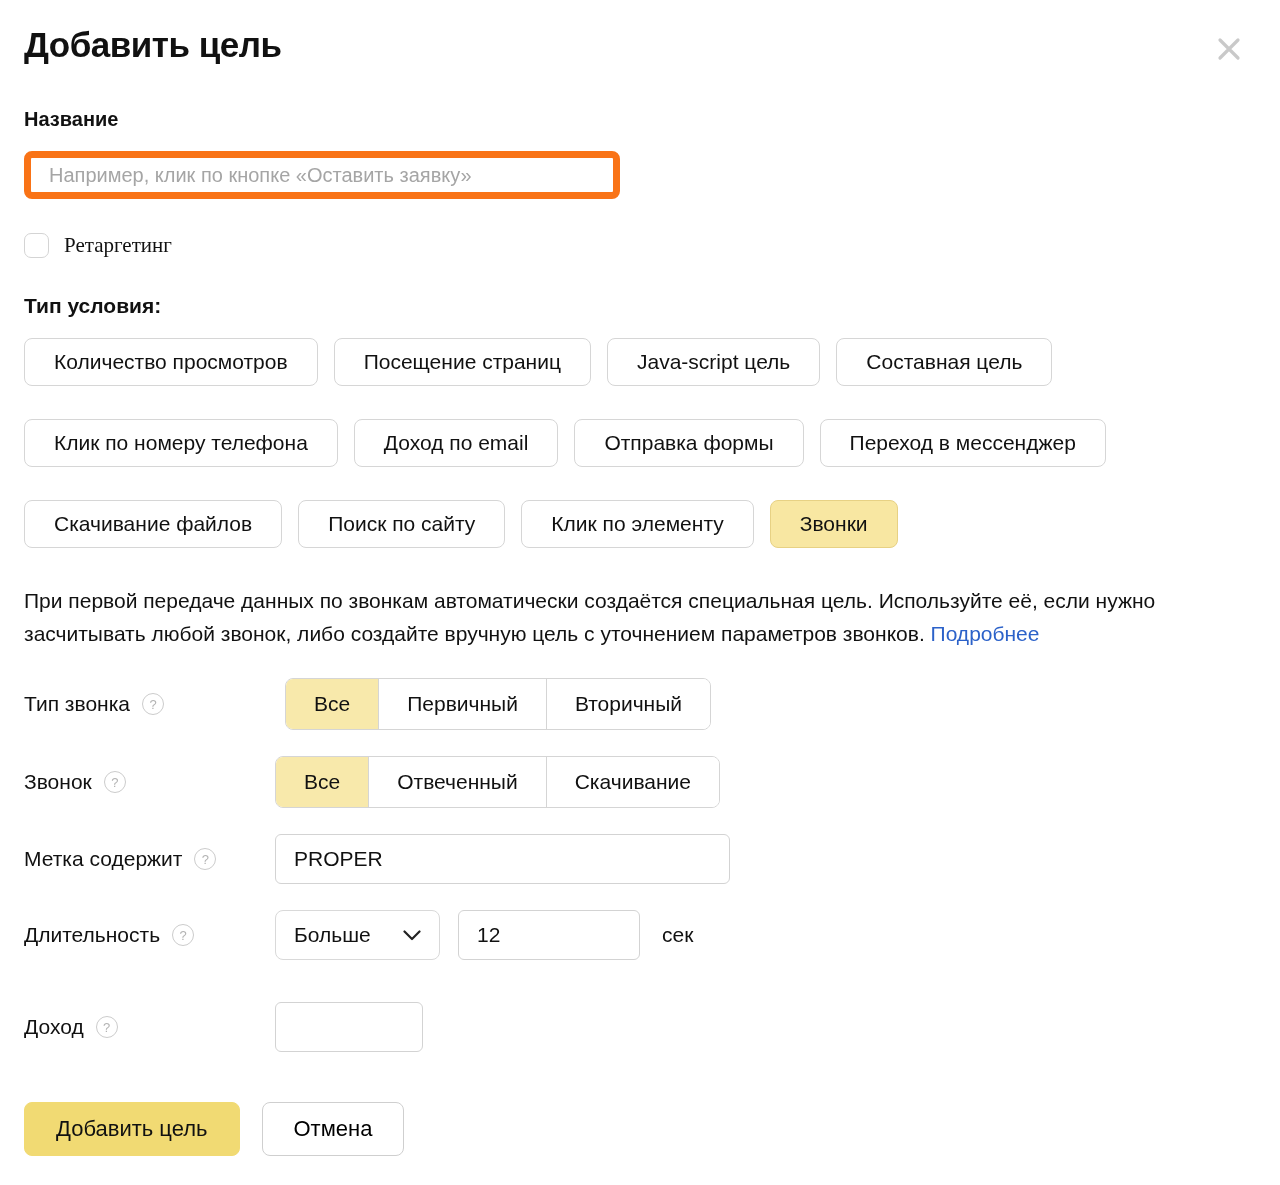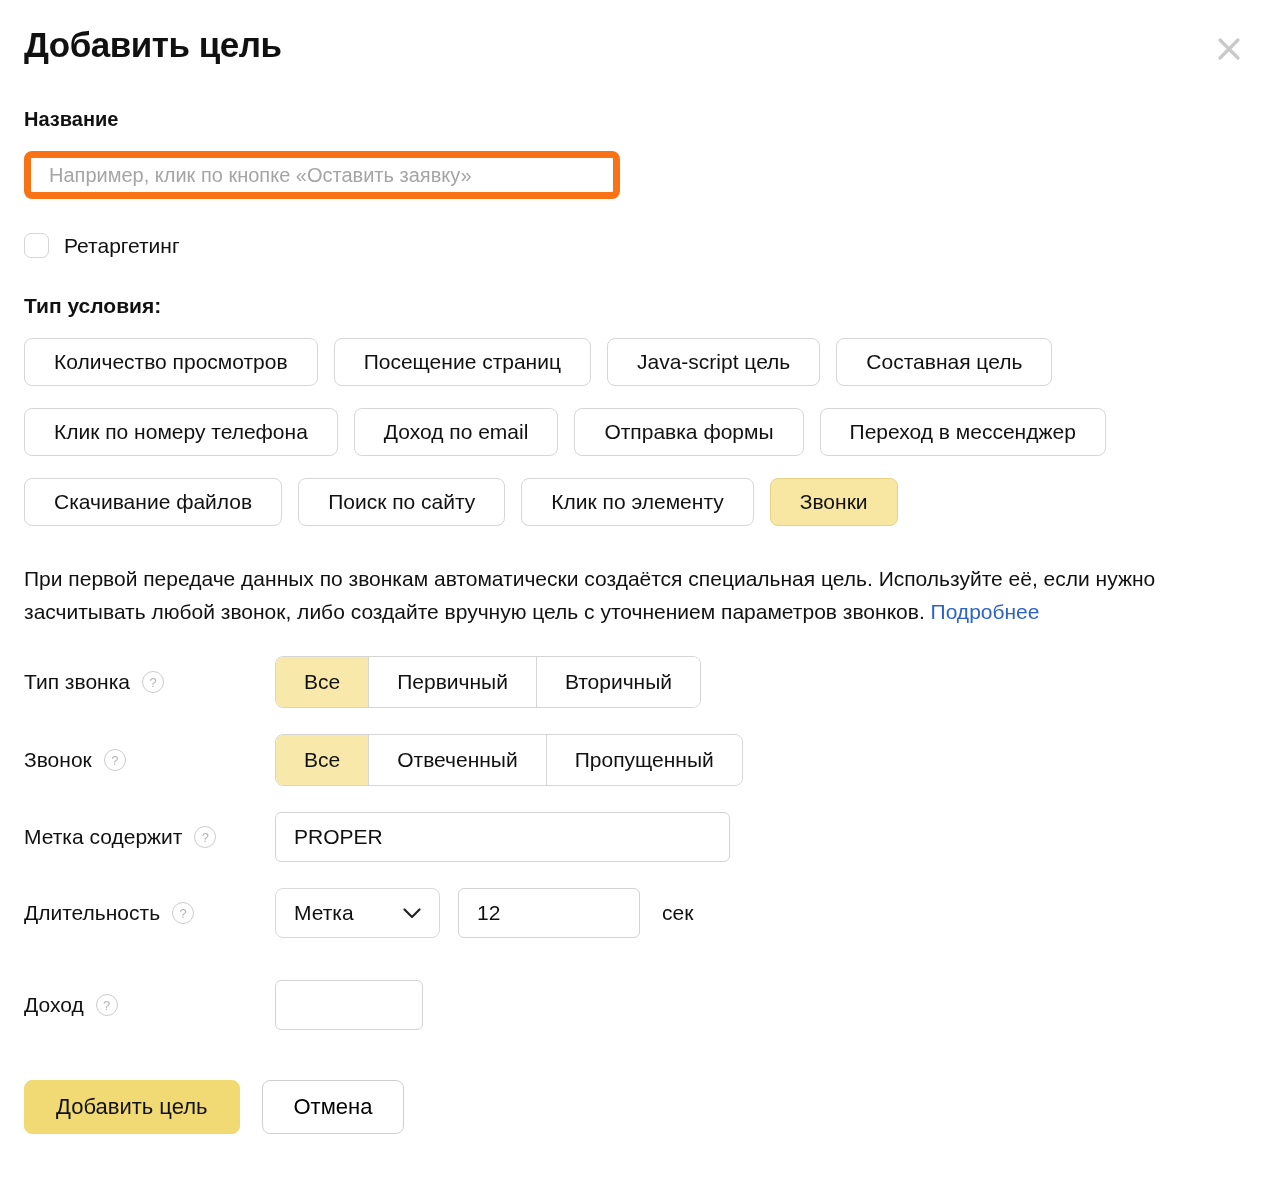--- a/index.html
+++ b/index.html
@@ -30,42 +30,42 @@
     outline: none; display: block;
   }
   .name-input::placeholder { color: #a5a5a5; opacity: 1; }
 
   
   .checkbox-row { display: flex; align-items: center; margin-top: 34px; cursor: pointer; }
   .checkbox-box {
     width: 25px; height: 25px; border: 1.5px solid #d4d4d4; border-radius: 7px;
     background: #fff; flex: 0 0 auto;
   }
-  .checkbox-label { font-size: 21px; margin-left: 15px; }
+  .checkbox-label { font-size: 21px; margin-left: 15px; font-family: Liberation Serif, serif; }
 
   
   .section-label { font-size: 21px; font-weight: bold; margin-top: 36px; }
 
   
-  .pills { margin-top: 20px; display: flex; flex-wrap: wrap; gap: 22px 16px; max-width: 1232px; }
+  .pills { margin-top: 20px; display: flex; flex-wrap: wrap; gap: 33px 16px; max-width: 1232px; }
   .pill {
     height: 48px; padding: 0 29px; border: 1px solid #d6d6d6; border-radius: 8px;
     background: #fff; font-size: 21px; color: #111; cursor: pointer;
     display: inline-flex; align-items: center; justify-content: center;
     font-family: "Liberation Sans", "DejaVu Sans", sans-serif; white-space: nowrap;
   }
   .pill.selected { background: #f8e7a2; border-color: #e7d184; }
 
   
   .info { margin-top: 36px; font-size: 21px; line-height: 33px; max-width: 1232px; color: #111; }
   .info a { color: #2c62c9; text-decoration: none; cursor: pointer; }
 
   
   .form-row { display: flex; align-items: center; margin-top: 26px; }
-  .form-row.first { margin-top: 28px; }
+  .form-row.first { margin-top: 28px; gap: 10px; }
   .form-row.revenue-row { margin-top: 42px; }
   .label-cell { width: 251px; display: flex; align-items: center; flex: 0 0 auto; }
   .flabel { font-size: 21px; }
   .help {
     width: 22px; height: 22px; border: 1.5px solid #cccccc; border-radius: 50%;
     color: #b3b3b3; font-size: 13px; display: inline-flex; align-items: center;
     justify-content: center; margin-left: 12px; cursor: pointer; flex: 0 0 auto;
     background: #fff;
   }
 
@@ -166,39 +166,39 @@
   </div>
 
   <div class="form-row">
     <div class="label-cell">
       <span class="flabel">Звонок</span>
       <span class="help">?</span>
     </div>
     <div class="segmented">
       <button class="seg selected">Все</button>
       <button class="seg">Отвеченный</button>
-      <button class="seg">Пропущенный</button>
+      <button class="seg">Скачивание</button>
     </div>
   </div>
 
   <div class="form-row">
     <div class="label-cell">
       <span class="flabel">Метка содержит</span>
       <span class="help">?</span>
     </div>
     <input class="box-input tag-input" type="text" value="PROPER" style="">
   </div>
 
   <div class="form-row">
     <div class="label-cell">
       <span class="flabel">Длительность</span>
       <span class="help">?</span>
     </div>
     <button class="dropdown">
-      <span>Метка</span>
+      <span>Больше</span>
       <span class="chev">
         <svg width="18" height="11" viewBox="0 0 18 11">
           <polyline points="1.5,1.5 9,9 16.5,1.5" fill="none" stroke="#222" stroke-width="2.2" stroke-linecap="round" stroke-linejoin="round"></polyline>
         </svg>
       </span>
     </button>
     <input class="box-input dur-input" type="text" value="12" style="">
     <span class="unit">сек</span>
   </div>
 

